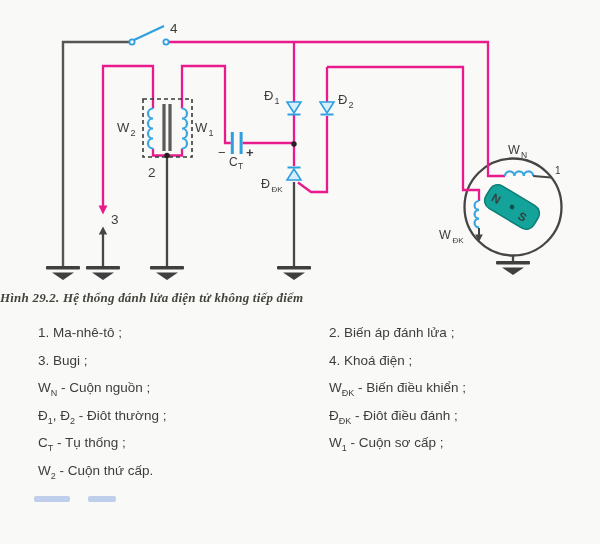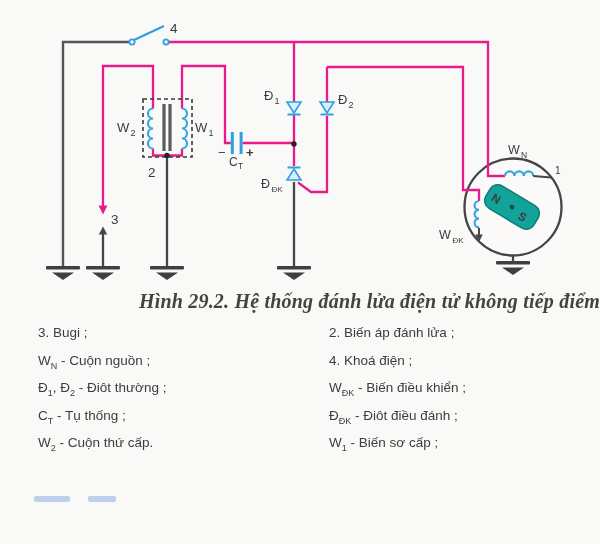--- a/index.html
+++ b/index.html
@@ -4,23 +4,23 @@
 <style>
   html,body{margin:0;padding:0;}
   body{
     width:600px;height:544px;position:relative;overflow:hidden;
     background:#f9f9f7;
     font-family:"Liberation Sans",sans-serif;
   }
   svg text{font-family:"Liberation Sans",sans-serif;fill:#3c3c3c;}
   .circuit-wrap{position:absolute;left:0;top:0;width:600px;height:292px;}
   .caption{
-    position:absolute;left:0;right:0;top:290px;text-align:right;
+    position:absolute;left:0;right:0;top:290px;text-align:left;
     font-family:"Liberation Serif",serif;font-style:italic;font-weight:600;
-    font-size:20px;color:#45443c;letter-spacing:.2px;
+    font-size:13px;color:#45443c;letter-spacing:.2px;
   }
   .legend-col{position:absolute;top:319px;color:#3d3d3d;font-size:13.5px;}
   .legend-col.left{left:38px;}
   .legend-col.right{left:329px;}
   .legend-item{line-height:27.5px;white-space:nowrap;}
   .legend-item sub{font-size:9px;line-height:0;vertical-align:-3.5px;}
   .frag{position:absolute;height:6px;background:rgba(120,155,220,.45);
     border-radius:2px;filter:blur(.7px);}
   .frag.f1{left:34px;top:496px;width:36px;}
   .frag.f2{left:88px;top:496px;width:28px;}
@@ -144,28 +144,29 @@
   <text x="521" y="157.5" font-size="8.5">N</text>
   <text x="439" y="239" font-size="12.5">W</text>
   <text x="452.5" y="242.5" font-size="8">ĐK</text>
   <text x="555" y="174" font-size="10">1</text>
 </svg>
 </div>
 
 <div class="caption">Hình 29.2. Hệ thống đánh lửa điện tử không tiếp điểm</div>
 
 <div class="legend-col left">
+    <div class="legend-item"><span>1. Ma-nhê-tô ;</span></div>
     <div class="legend-item"><span>3. Bugi ;</span></div>
     <div class="legend-item"><span>W</span><sub>N</sub><span> - Cuộn nguồn ;</span></div>
     <div class="legend-item"><span>Đ</span><sub>1</sub><span>, Đ</span><sub>2</sub><span> - Điôt thường ;</span></div>
     <div class="legend-item"><span>C</span><sub>T</sub><span> - Tụ thống ;</span></div>
     <div class="legend-item"><span>W</span><sub>2</sub><span> - Cuộn thứ cấp.</span></div>
   </div>
 <div class="legend-col right">
     <div class="legend-item"><span>2. Biến áp đánh lửa ;</span></div>
     <div class="legend-item"><span>4. Khoá điện ;</span></div>
     <div class="legend-item"><span>W</span><sub>ĐK</sub><span> - Biến điều khiển ;</span></div>
     <div class="legend-item"><span>Đ</span><sub>ĐK</sub><span> - Điôt điều đánh ;</span></div>
-    <div class="legend-item"><span>W</span><sub>1</sub><span> - Biến sơ cấp ;</span></div>
+    <div class="legend-item"><span>W</span><sub>1</sub><span> - Cuộn sơ cấp ;</span></div>
   </div>
 
 <div class="frag f1"></div>
 <div class="frag f2"></div>
 
 </body></html>

